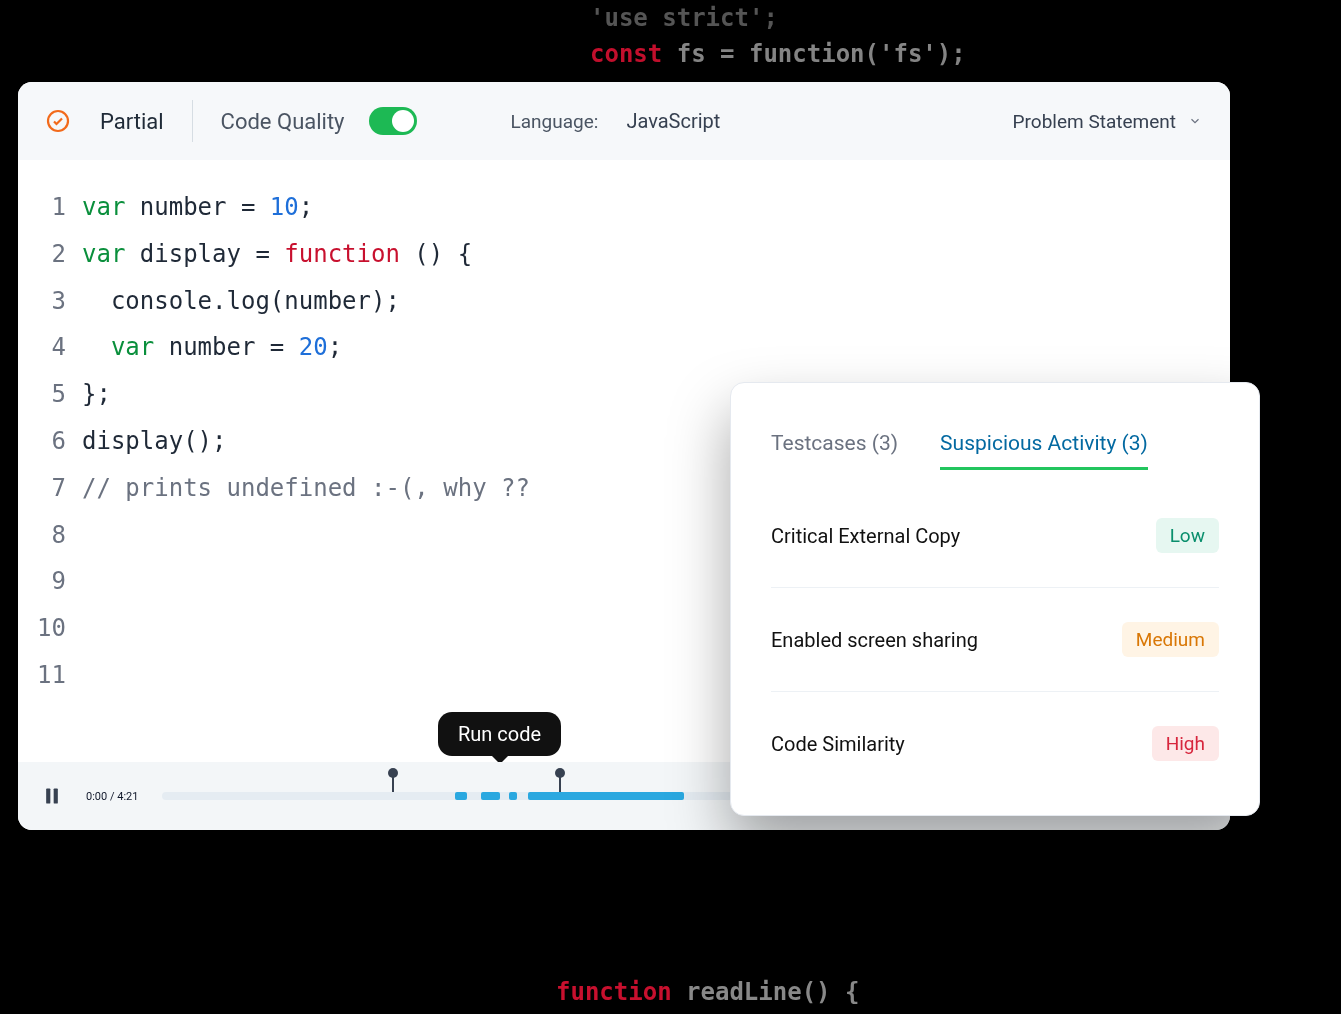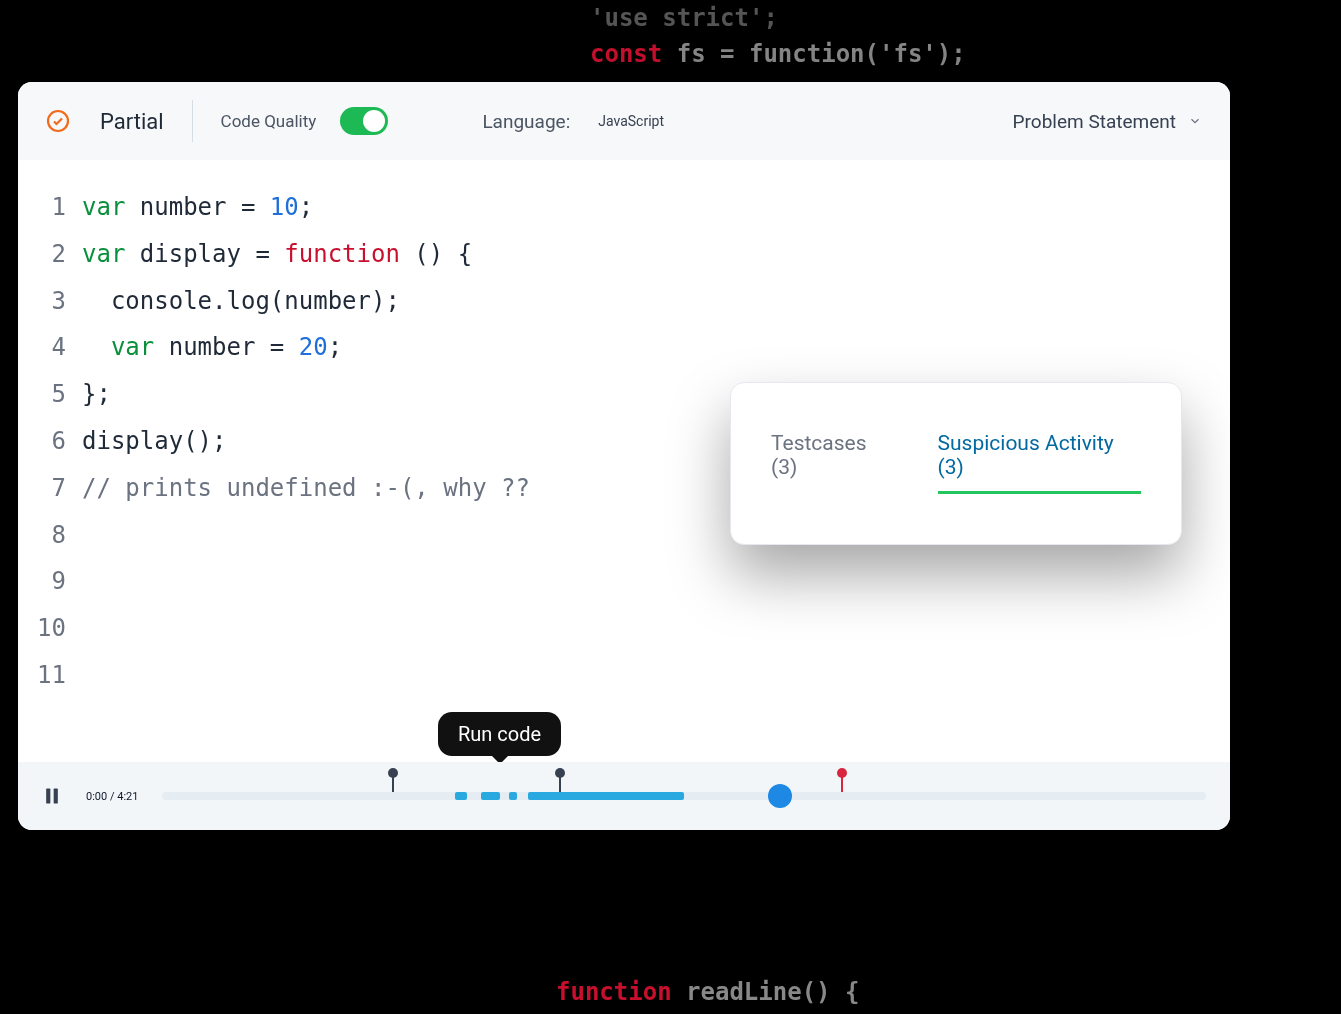--- a/index.html
+++ b/index.html
@@ -45,31 +45,31 @@
     padding: 0 28px;
     gap: 24px;
   }
   .status-icon {
     width: 24px; height: 24px;
     color: #f26a1b;
     display:flex;align-items:center;justify-content:center;
   }
   .status-label { font-size: 22px; color: #1f2a37; margin-left:6px;}
   .vdiv { width:1px; height:42px; background:#d6dde3; margin:0 4px;}
-  .cq-label { font-size: 17px; color:#4b5563; }
+  .cq-label { font-size: 22px; color:#4b5563; }
   .toggle {
     width: 48px; height: 28px; border-radius: 14px;
     background: #1db954; position: relative; cursor:pointer;
   }
   .toggle::after {
     content:''; position:absolute; right:3px; top:3px;
     width:22px; height:22px; border-radius:50%; background:#fff;
   }
   .lang-label { font-size:19px; color:#4b5563; margin-left:70px;}
-  .lang-val { font-size:14px; color:#374151; margin-left:4px;}
+  .lang-val { font-size:20px; color:#374151; margin-left:4px;}
   .spacer { flex:1; }
   .prob-stmt { font-size:19px; color:#374151; display:flex; align-items:center; gap:12px; cursor:pointer;}
   .chev { width:14px;height:14px; }
 
   .editor {
     display:flex;
     padding: 24px 0 0 0;
     font-family: ui-monospace, Menlo, Consolas, monospace;
     font-size: 24px;
     line-height: 1.95;
@@ -114,21 +114,21 @@
     font-size:20px;
   }
   .tooltip::after{
     content:''; position:absolute; left:50%; bottom:-8px; margin-left:-8px;
     border:8px solid transparent; border-top-color:#111; border-bottom:none;
   }
 
   .activity-panel{
     position:absolute;
     top: 382px; left: 730px;
-    width: 452px;
+    width: 530px;
     background:#fff;
     border:1px solid #e5e9ef;
     border-radius:14px;
     box-shadow: 0 30px 60px rgba(0,0,0,0.35);
     padding: 48px 40px 20px;
   }
   .tabs{ display:flex; gap:42px; margin-bottom:30px;}
   .tab{ font-size:21px; color:#6b7280; padding-bottom:12px; cursor:pointer;}
   .tab.active{ color:#0369a1; border-bottom:3px solid #22c55e;}
   .act-row{
@@ -222,13 +222,27 @@
       <div class="playhead"></div>
     </div>
   </div>
 </div>
 
 <div class="activity-panel">
   <div class="tabs" id="tabs">
       <div class="tab">Testcases (3)</div>
       <div class="tab active">Suspicious Activity (3)</div>
     </div>
+  <div id="act-rows">
+      <div class="act-row">
+        <span class="act-label">Critical External Copy</span>
+        <span class="badge badge-low">Low</span>
+      </div>
+      <div class="act-row">
+        <span class="act-label">Enabled screen sharing</span>
+        <span class="badge badge-med">Medium</span>
+      </div>
+      <div class="act-row">
+        <span class="act-label">Code Similarity</span>
+        <span class="badge badge-high">High</span>
+      </div>
+    </div>
 </div>
 
 </body></html>

